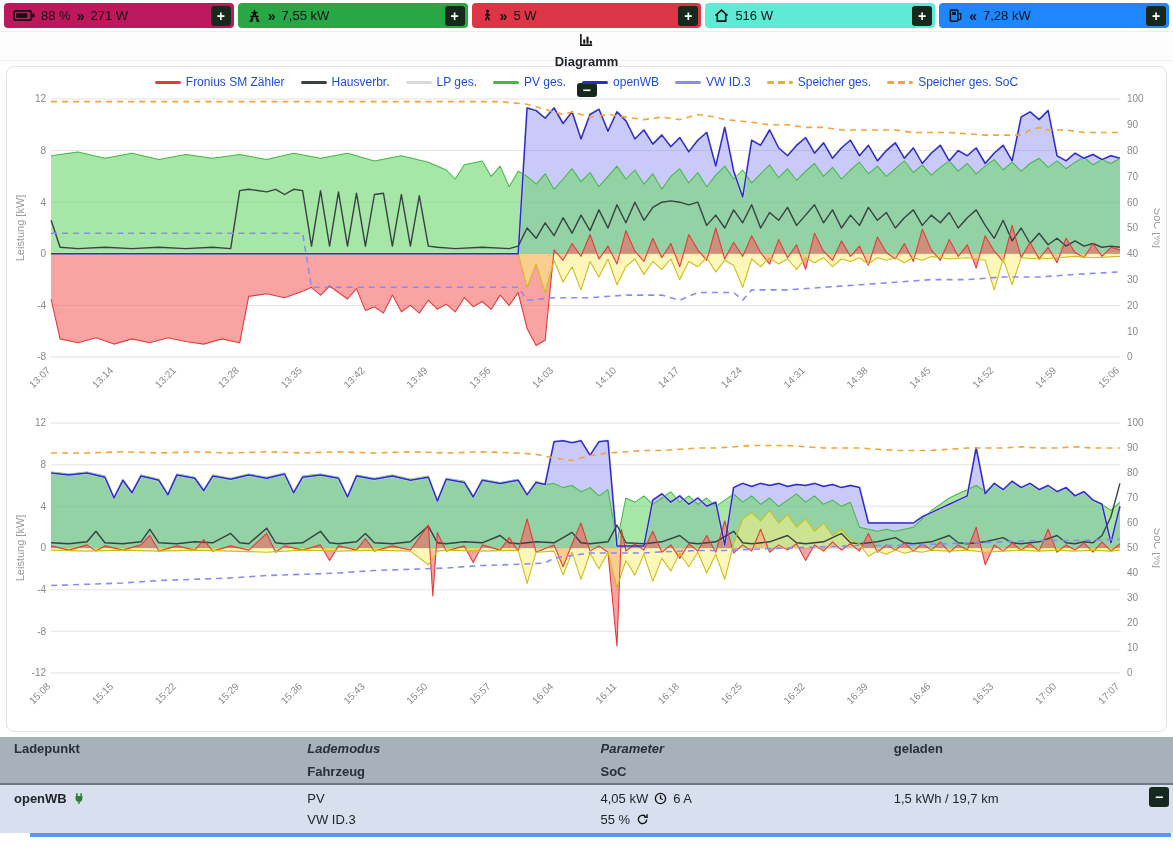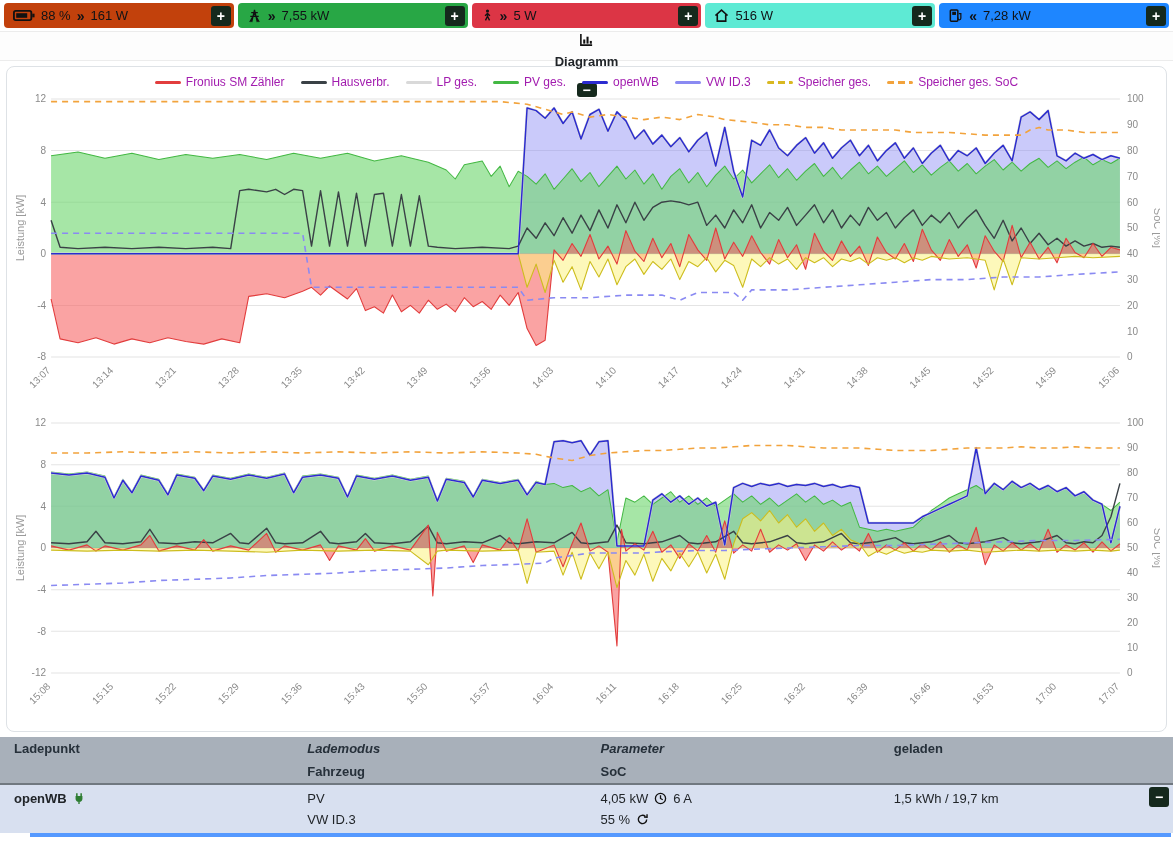--- a/index.html
+++ b/index.html
@@ -5,51 +5,51 @@
   html,body{margin:0;padding:0;width:1173px;background:#fff;font-family:"Liberation Sans",sans-serif;color:#212529;}
   .status-bar{display:flex;gap:4px;padding:3px 4px;background:#fff;}
   .tile{flex:1;display:flex;align-items:center;gap:6px;height:25px;border-radius:4px;padding:0 3px 0 9px;font-size:13px;font-weight:500;color:#101316;}
   .tile .chev{font-weight:700;font-size:14px;}
   .tile .spacer,.diagram-bar .spacer{flex:1;}
   .sq-btn{width:20px;height:20px;min-width:20px;background:#15291d;color:#fff;border-radius:3px;display:flex;align-items:center;justify-content:center;font-size:14px;font-weight:700;cursor:pointer;line-height:1;}
   .diagram-bar{display:flex;align-items:center;gap:7px;height:28px;border-top:1px solid #ececec;border-bottom:1px solid #ececec;padding:0 7px;font-size:13px;font-weight:700;background:#fdfdfd;flex-direction:column;}
   .icn{display:inline-flex;align-items:center;}
   .icn svg{display:block;}
   .chart-card{margin:5px 6px;border:1px solid #dee2e6;border-radius:8px;padding:3px 6px 0 6px;}
-  .legend{display:flex;justify-content:center;align-items:center;gap:16px;padding:5px 0 2px 0;font-size:12px;color:#a21caf;}
+  .legend{display:flex;justify-content:center;align-items:center;gap:16px;padding:5px 0 2px 0;font-size:12px;color:#1d4ed8;}
   .legend-item{display:flex;align-items:center;gap:5px;cursor:pointer;}
   .swatch{width:26px;height:3px;border-radius:2px;display:inline-block;}
   svg text{font-family:"Liberation Sans",sans-serif;}
   .tick{font-size:10px;fill:#8a8a8a;}
   .axis{font-size:11px;fill:#9a9a9a;}
   table.lp-table{width:100%;border-collapse:collapse;font-size:13px;margin-top:2px;}
   table.lp-table th{background:#a8b0ba;text-align:left;padding:2px 14px;font-weight:700;color:#26303a;height:19px;}
   table.lp-table td{background:#d8e0f0;padding:3px 14px;vertical-align:top;border-top:2px solid #707880;}
   table.lp-table td div{line-height:21px;}
   .row-btn-wrap{position:relative;}
   .row-btn-wrap .sq-btn{position:absolute;right:4px;top:2px;}
   .cell-flex{display:flex;align-items:center;gap:6px;}
   .next-row-strip{height:4px;background:#5599ff;margin-left:30px;margin-right:2px;}
   .bold{font-weight:700;}
 </style>
 </head>
 <body>
 
 <div class="status-bar">
-    <div class="tile" style="background: #c2410c;">
+    <div class="tile" style="background: #be185d;">
       <span class="icn">
         <svg width="22" height="13" viewBox="0 0 24 14">
           <rect x="1" y="2" width="19" height="10" rx="2" fill="none" stroke="#111" stroke-width="2"></rect>
           <rect x="3.5" y="4.5" width="12" height="5" fill="#111"></rect>
           <rect x="21" y="5" width="2.5" height="4" fill="#111"></rect>
         </svg>
       </span>
       <span>88 %</span>
       <span class="chev">»</span>
-      <span>161 W</span>
+      <span>271 W</span>
       <span class="spacer"></span>
       <div class="sq-btn">+</div>
     </div>
     <div class="tile" style="background: rgb(40, 167, 69);">
       <span class="icn">
         <svg width="15" height="15" viewBox="0 0 16 16">
           <path d="M5 15 L8 2 L11 15 M3 15 L8 6 L13 15 M4.5 5 h7 M3.5 9 h9" stroke="#111" fill="none" stroke-width="1.3"></path>
         </svg>
       </span>
       <span class="chev">»</span>

